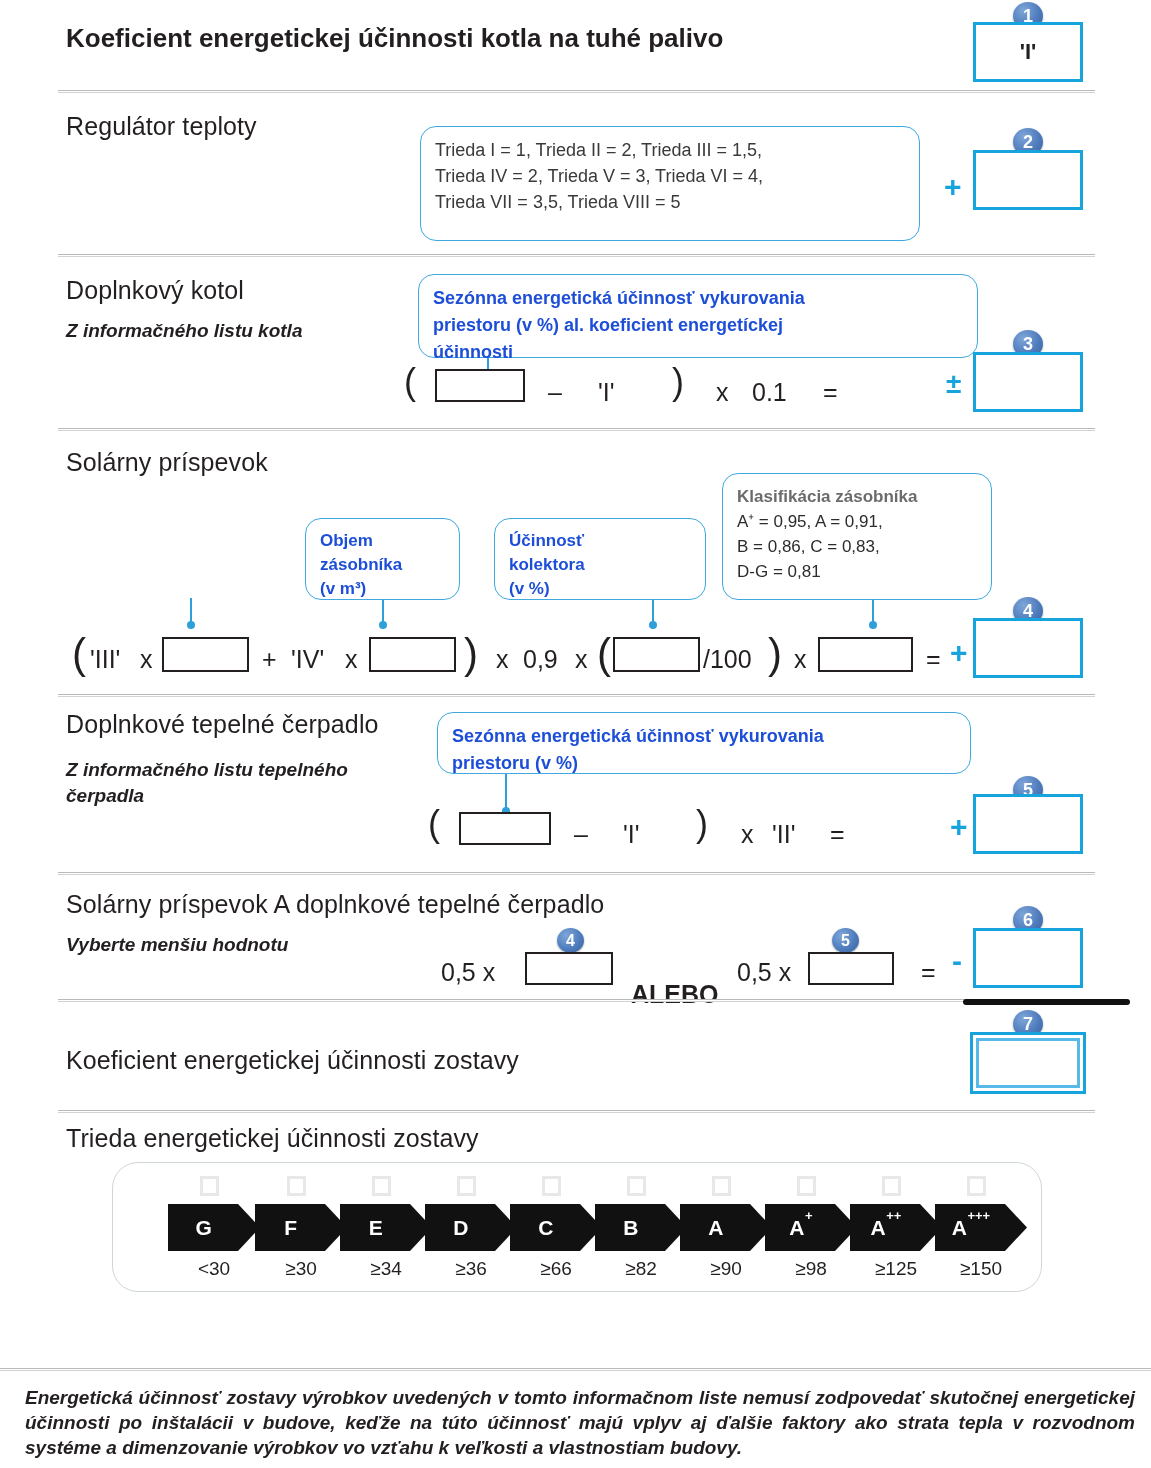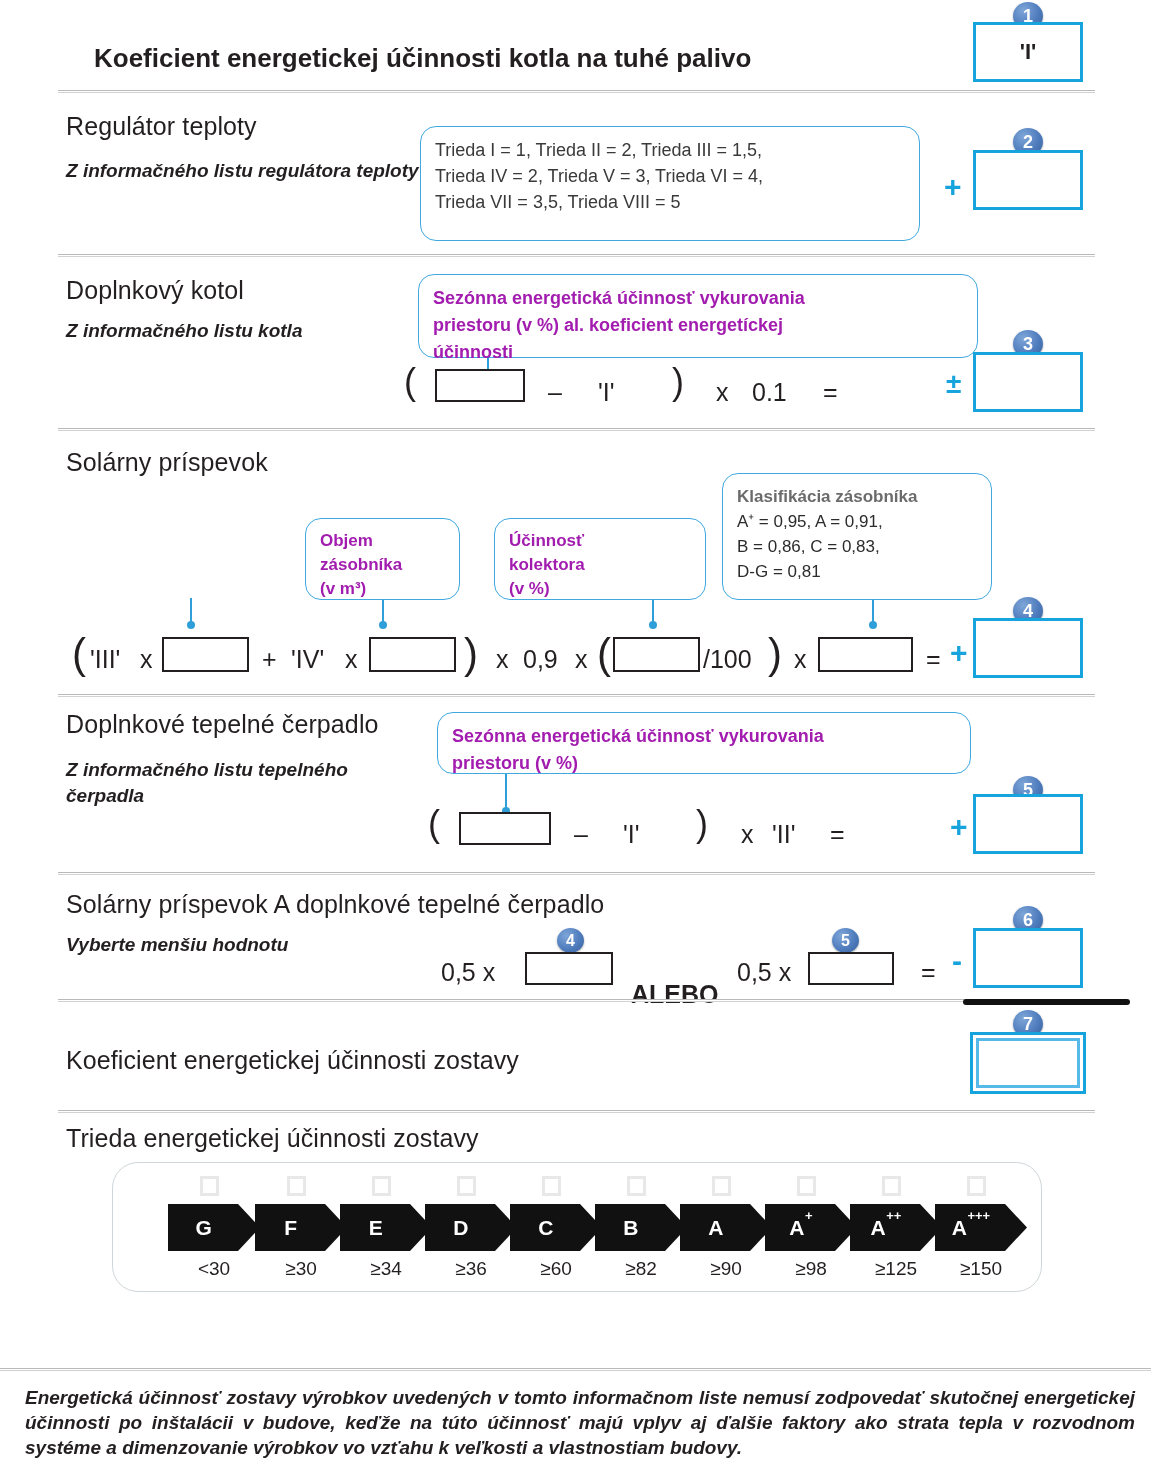--- a/index.html
+++ b/index.html
@@ -42,21 +42,21 @@
   .callout {
     position:absolute;
     border:1.6px solid #3fa9e0;
     border-radius:16px;
     background:#ffffff;
     color:#6f6f6f;
     font-size:18px;
     line-height:26px;
     padding:10px 14px;
   }
-  .callout.blue-strong { color:#a21caf; font-weight:700; }
+  .callout.blue-strong { color:#1d4ed8; font-weight:700; }
   .callout.plain { color:#3a3a3a; font-weight:400; }
   .callout .hdr { font-weight:700; color:#6b6b6b; display:block; }
 
   
   .leader {
     position:absolute; width:2px; background:#2e9fd8;
   }
   .leader::after{
     content:""; position:absolute; left:-3px; bottom:-3px;
     width:8px; height:8px; border-radius:50%; background:#2e9fd8;
@@ -176,31 +176,30 @@
     font-weight:700;
     color:#231f20;
     white-space:nowrap;
   }
 </style>
 </head>
 <body>
 
 <div class="page">
 
-  <div class="title" style="left:66px; top:43px;margin-left:28px;">Koeficient energetickej účinnosti kotla na tuhé palivo</div>
+  <div class="title" style="left:66px; top:23px;">Koeficient energetickej účinnosti kotla na tuhé palivo</div>
 
   <div class="badge" style="left:1013px; top:2px;">1</div>
   <div class="resbox" style="left:973px; top:22px; width:110px; height:60px;">
     <div class="val">'I'</div>
   </div>
 
   <div class="hr" style="top:90px;"></div>
 
   <div class="sec-title" style="left:66px; top:112px;">Regulátor teploty</div>
-  <div class="sec-sub" style="left:66px; top:158px; width:360px;">Z informačného listu regulátora teploty</div>
 
   <div class="callout plain" style="left:420px; top:126px; width:500px; height:115px;">
     <div>Trieda I = 1, Trieda II = 2, Trieda III = 1,5,</div>
     <div>Trieda IV = 2, Trieda V = 3, Trieda VI = 4,</div>
     <div>Trieda VII = 3,5, Trieda VIII = 5</div>
   </div>
 
   <div class="badge" style="left:1013px; top:128px;">2</div>
   <div class="op-blue" style="left:944px; top:172px;">+</div>
   <div class="resbox" style="left:973px; top:150px; width:110px; height:60px;"></div>
@@ -360,21 +359,21 @@
   <div class="chk" style="left:457px; top:1176px;"></div>
   <div class="arrow" style="left:425px; top:1204px; width:92px;">
     <span class="lbl"><b>D</b><sup></sup></span>
   </div>
   <div class="tick" style="left:425px; top:1258px; width:92px;">≥36</div>
 
   <div class="chk" style="left:542px; top:1176px;"></div>
   <div class="arrow" style="left:510px; top:1204px; width:92px;">
     <span class="lbl"><b>C</b><sup></sup></span>
   </div>
-  <div class="tick" style="left:510px; top:1258px; width:92px;">≥60</div>
+  <div class="tick" style="left:510px; top:1258px; width:92px;">≥66</div>
 
   <div class="chk" style="left:627px; top:1176px;"></div>
   <div class="arrow" style="left:595px; top:1204px; width:92px;">
     <span class="lbl"><b>B</b><sup></sup></span>
   </div>
   <div class="tick" style="left:595px; top:1258px; width:92px;">≥82</div>
 
   <div class="chk" style="left:712px; top:1176px;"></div>
   <div class="arrow" style="left:680px; top:1204px; width:92px;">
     <span class="lbl"><b>A</b><sup></sup></span>

